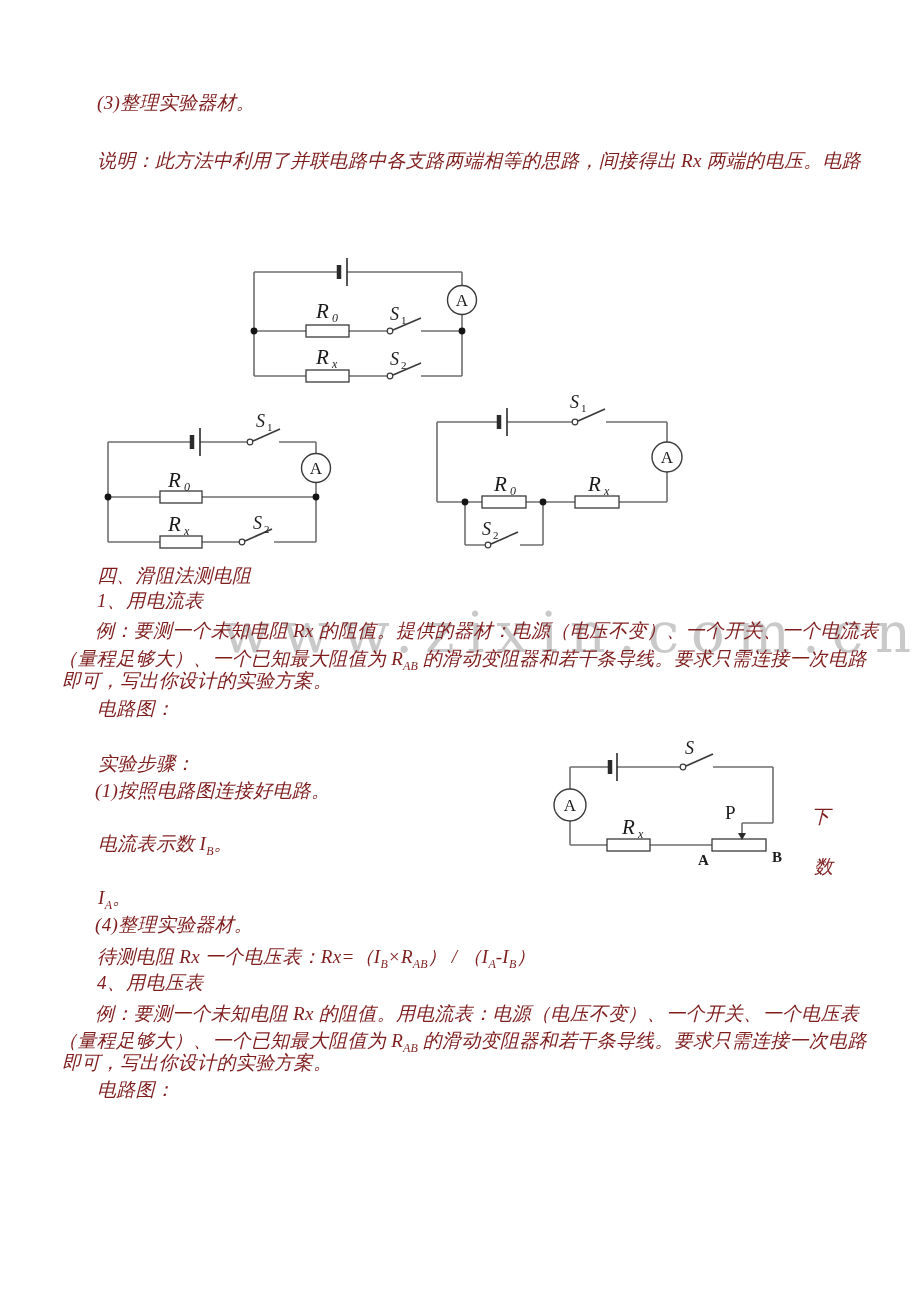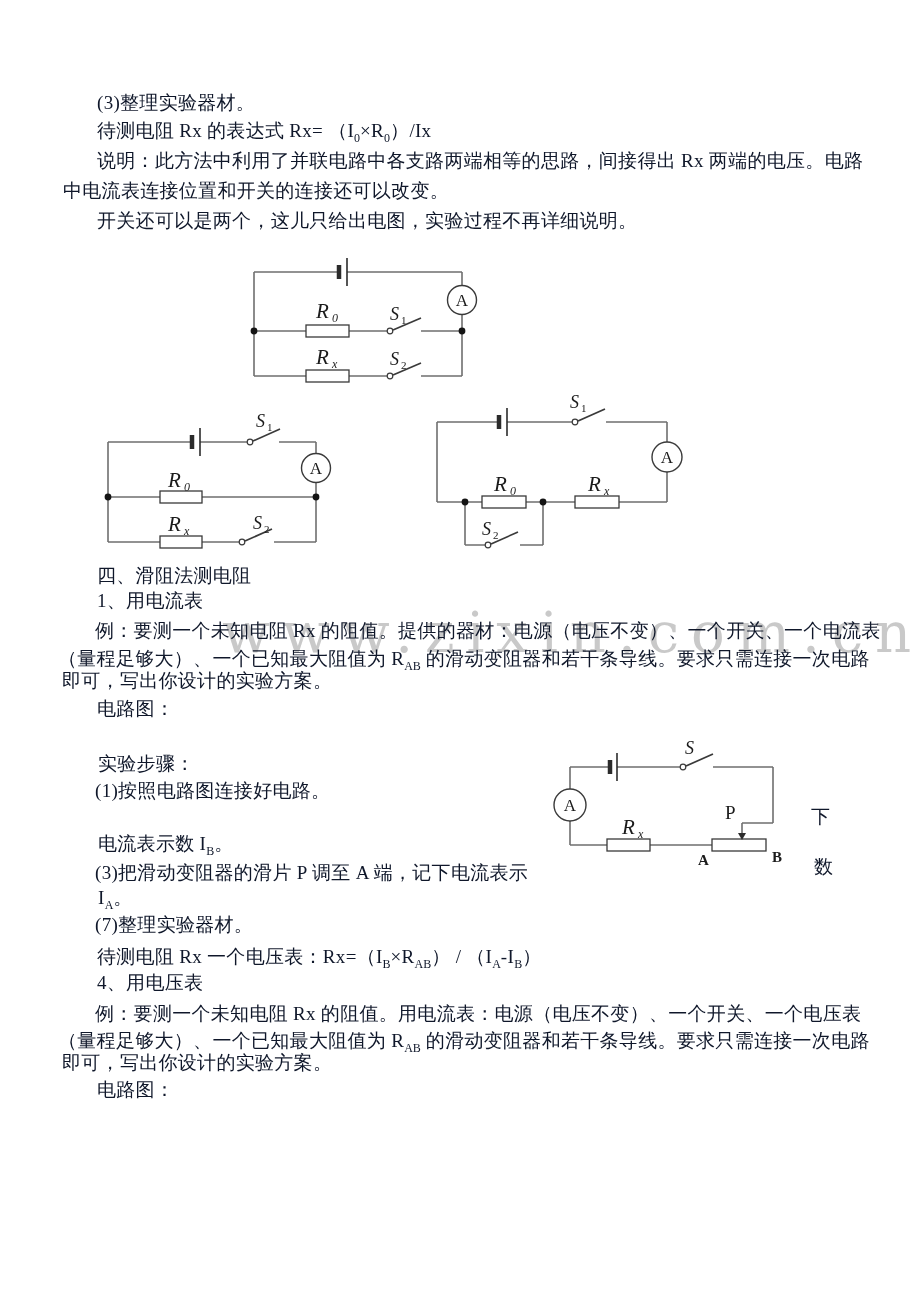--- a/index.html
+++ b/index.html
@@ -2,21 +2,21 @@
 <html><head>
 <meta charset="utf-8">
 <style>
   html,body{margin:0;padding:0;}
   body{width:920px;height:1300px;background:#ffffff;position:relative;overflow:hidden;
        font-family:"Liberation Serif","DejaVu Serif",serif;}
   .page{position:absolute;inset:0;background:#fff;}
   .wm{position:absolute;left:222px;top:600px;font-family:"DejaVu Serif",serif;
       font-size:56px;letter-spacing:12px;color:#c9c9c9;white-space:nowrap;z-index:1;}
   .line{position:absolute;white-space:nowrap;font-size:19px;line-height:26px;
-        color:#0f172a;z-index:2;letter-spacing:0.3px;}
+        color:#7f1d1d;z-index:2;letter-spacing:0.3px;font-style:italic;}
   .line sub{font-size:12px;letter-spacing:0;}
   svg.circuit{position:absolute;z-index:2;}
   .wire{stroke:#6f6f6f;stroke-width:1.6;fill:none;}
   .comp{stroke:#3a3a3a;fill:#ffffff;}
   .batt-thick{stroke:#2b2b2b;stroke-width:4.5;}
   .batt-thin{stroke:#2b2b2b;stroke-width:1.6;}
   .blade{stroke:#3a3a3a;stroke-width:1.7;}
   .dot{fill:#141414;}
   .lblR{font:italic 21px "Liberation Serif",serif;fill:#1b1b1b;}
   .lblRs{font:italic 12px "Liberation Serif",serif;fill:#1b1b1b;}
@@ -27,24 +27,21 @@
   .lblEnd{font:bold 15px "Liberation Serif",serif;fill:#1b1b1b;}
 </style>
 </head>
 <body>
 
 <div class="page">
 
   <div class="wm">www.zixin.com.cn</div>
 
   <div class="line" style="left:97px;top:90px">(3)整理实验器材。</div>
-  <div class="line" style="left:97px;top:118px"><span>待测电阻 Rx 的表达式 Rx= （I</span><sub>0</sub><span>×R</span><sub>0</sub><span>）/Ix</span></div>
   <div class="line" style="left:97px;top:148px">说明：此方法中利用了并联电路中各支路两端相等的思路，间接得出 Rx 两端的电压。电路</div>
-  <div class="line" style="left:63px;top:178px">中电流表连接位置和开关的连接还可以改变。</div>
-  <div class="line" style="left:97px;top:208px">开关还可以是两个，这儿只给出电图，实验过程不再详细说明。</div>
 
   <svg class="circuit" style="left:240px;top:252px" width="240" height="150" viewBox="0 0 240 150">
     <g>
       <path class="wire" d="M14 20 H97 M107 20 H222 M14 20 V124 M222 20 V124 M14 79 H147 M181 79 H222 M14 124 H147 M181 124 H222"></path>
     </g>
     <g>
       <line class="batt-thick" x1="99" y1="13" x2="99" y2="27"></line>
       <line class="batt-thin" x1="107" y1="6" x2="107" y2="34"></line>
     </g>
     <g>
@@ -163,24 +160,23 @@
   <div class="line" style="left:97px;top:588px">1、用电流表</div>
   <div class="line" style="left:95px;top:618px">例：要测一个未知电阻 Rx 的阻值。提供的器材：电源（电压不变）、一个开关、一个电流表</div>
   <div class="line" style="left:58px;top:646px"><span>（量程足够大）、一个已知最大阻值为 R</span><sub>AB</sub><span> 的滑动变阻器和若干条导线。要求只需连接一次电路</span></div>
   <div class="line" style="left:62px;top:668px">即可，写出你设计的实验方案。</div>
   <div class="line" style="left:97px;top:696px">电路图：</div>
 
   <div class="line" style="left:98px;top:751px">实验步骤：</div>
   <div class="line" style="left:95px;top:778px">(1)按照电路图连接好电路。</div>
   <div class="line" style="left:811px;top:804px">下</div>
   <div class="line" style="left:98px;top:831px"><span>电流表示数 I</span><sub>B</sub><span>。</span></div>
-  <div class="line" style="left:95px;top:860px">(3)把滑动变阻器的滑片 P 调至 A 端，记下电流表示</div>
   <div class="line" style="left:814px;top:854px">数</div>
   <div class="line" style="left:98px;top:885px"><span>I</span><sub>A</sub><span>。</span></div>
-  <div class="line" style="left:95px;top:912px">(7)整理实验器材。</div>
+  <div class="line" style="left:95px;top:912px">(4)整理实验器材。</div>
 
   <svg class="circuit" style="left:530px;top:728px" width="390" height="180" viewBox="0 0 390 180">
     <g>
       <path class="wire" d="M40 39 H78 M87 39 H150 M183 39 H243 M40 39 V62 M40 93 V117 M243 39 V95 M243 95 H212 M212 95 V105 M40 117 H77 M120 117 H182"></path>
     </g>
     <g>
       <line class="batt-thick" x1="80" y1="32" x2="80" y2="46"></line>
       <line class="batt-thin" x1="87" y1="25" x2="87" y2="53"></line>
     </g>
     <g>

